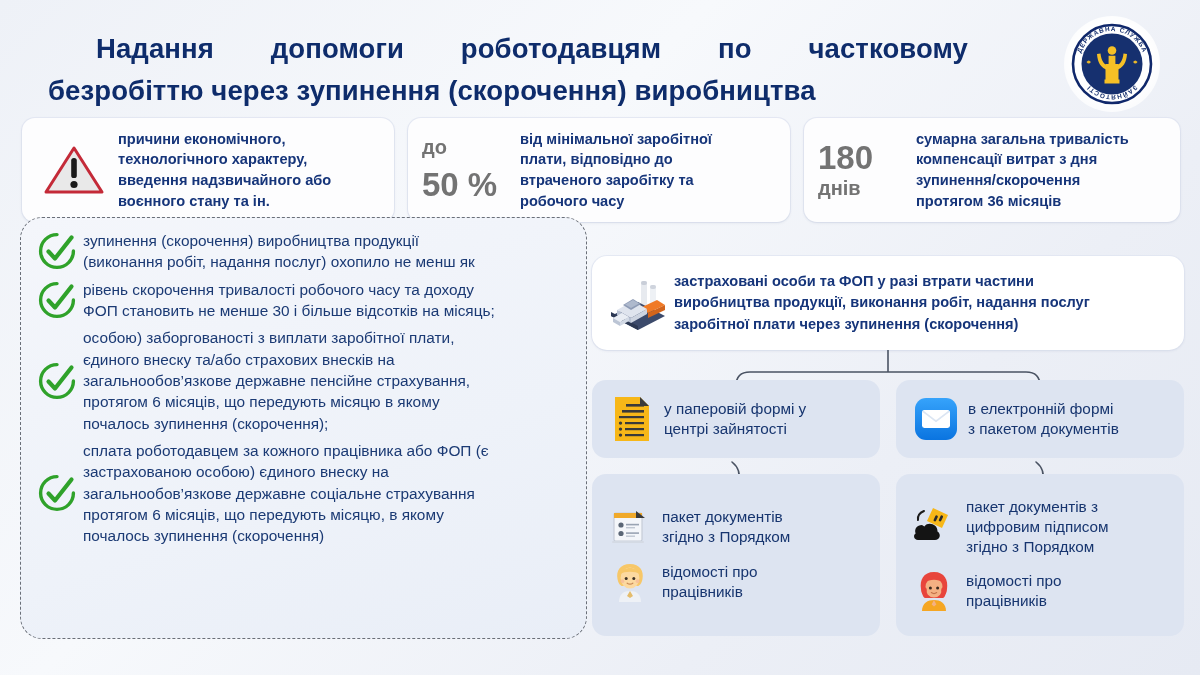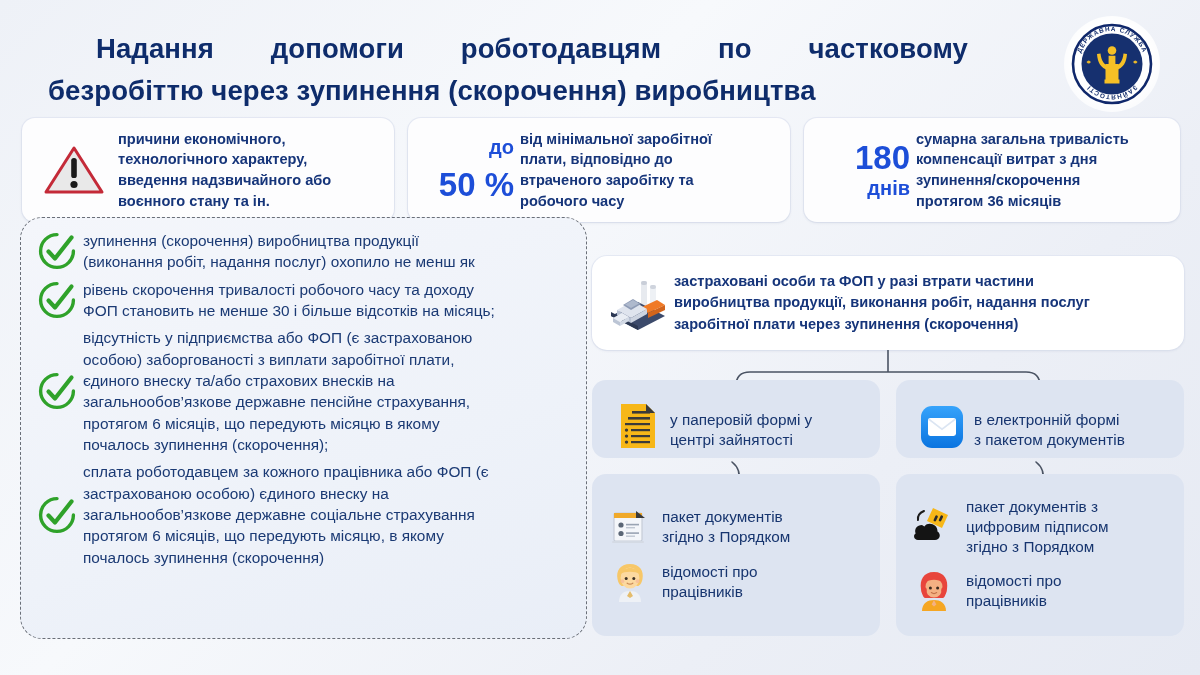--- a/index.html
+++ b/index.html
@@ -94,22 +94,22 @@
   .stat-icon {
     flex: 0 0 auto;
     width: 76px;
     display: flex;
     align-items: center;
     justify-content: center;
   }
   .stat-figure {
     flex: 0 0 auto;
     width: 92px;
-    text-align: right;
-    color: #1d4ed8;
+    text-align: left;
+    color: #737373;
     font-weight: bold;
     line-height: 1.05;
   }
   .fig-small { font-size: 20px; display: block; }
   .fig-big   { font-size: 33px; display: block; margin-top: 10px; }
   .fig-big180{ font-size: 33px; display: block; }
   .fig-unit  { font-size: 20px; display: block; margin-top: 3px; }
 
   .stat-text {
     flex: 1 1 auto;
@@ -216,22 +216,22 @@
     width: 592px;
     display: grid;
     grid-template-columns: 288px 288px;
     grid-template-rows: 78px 162px;
     gap: 16px;
   }
   .bcard {
     background: #dde4f1;
     border-radius: 14px;
     display: flex;
-    align-items: flex-end;
-    padding: 8px 10px 8px 18px;
+    align-items: center;
+    padding: 8px 10px 8px 12px;
   }
   .bcard.tall {
     flex-direction: column;
     justify-content: center;
     align-items: stretch;
     padding: 10px 10px 10px 10px;
     gap: 12px;
   }
   .brow {
     display: flex;
@@ -376,21 +376,20 @@
     </div>
 
     <div class="check-item">
       <div class="check-mark">
         <svg width="38" height="38" viewBox="0 0 38 38">
           <path d="M19 2.6 a16.4 16.4 0 1 0 16.4 16.4" fill="none" stroke="#2fa22a" stroke-width="3.4" stroke-linecap="round"></path>
           <path d="M10.5 19.5 L17 26.5 L33.5 5.5" fill="none" stroke="#2fa22a" stroke-width="4.2" stroke-linecap="round" stroke-linejoin="round"></path>
         </svg>
       </div>
       <div class="check-body">
-        <span class="cl">відсутність у підприємства або ФОП (є застрахованою</span>
         <span class="cl">особою) заборгованості з виплати заробітної плати,</span>
         <span class="cl">єдиного внеску та/або страхових внесків на</span>
         <span class="cl">загальнообов’язкове державне пенсійне страхування,</span>
         <span class="cl">протягом 6 місяців, що передують місяцю в якому</span>
         <span class="cl">почалось зупинення (скорочення);</span>
       </div>
     </div>
 
     <div class="check-item">
       <div class="check-mark">

